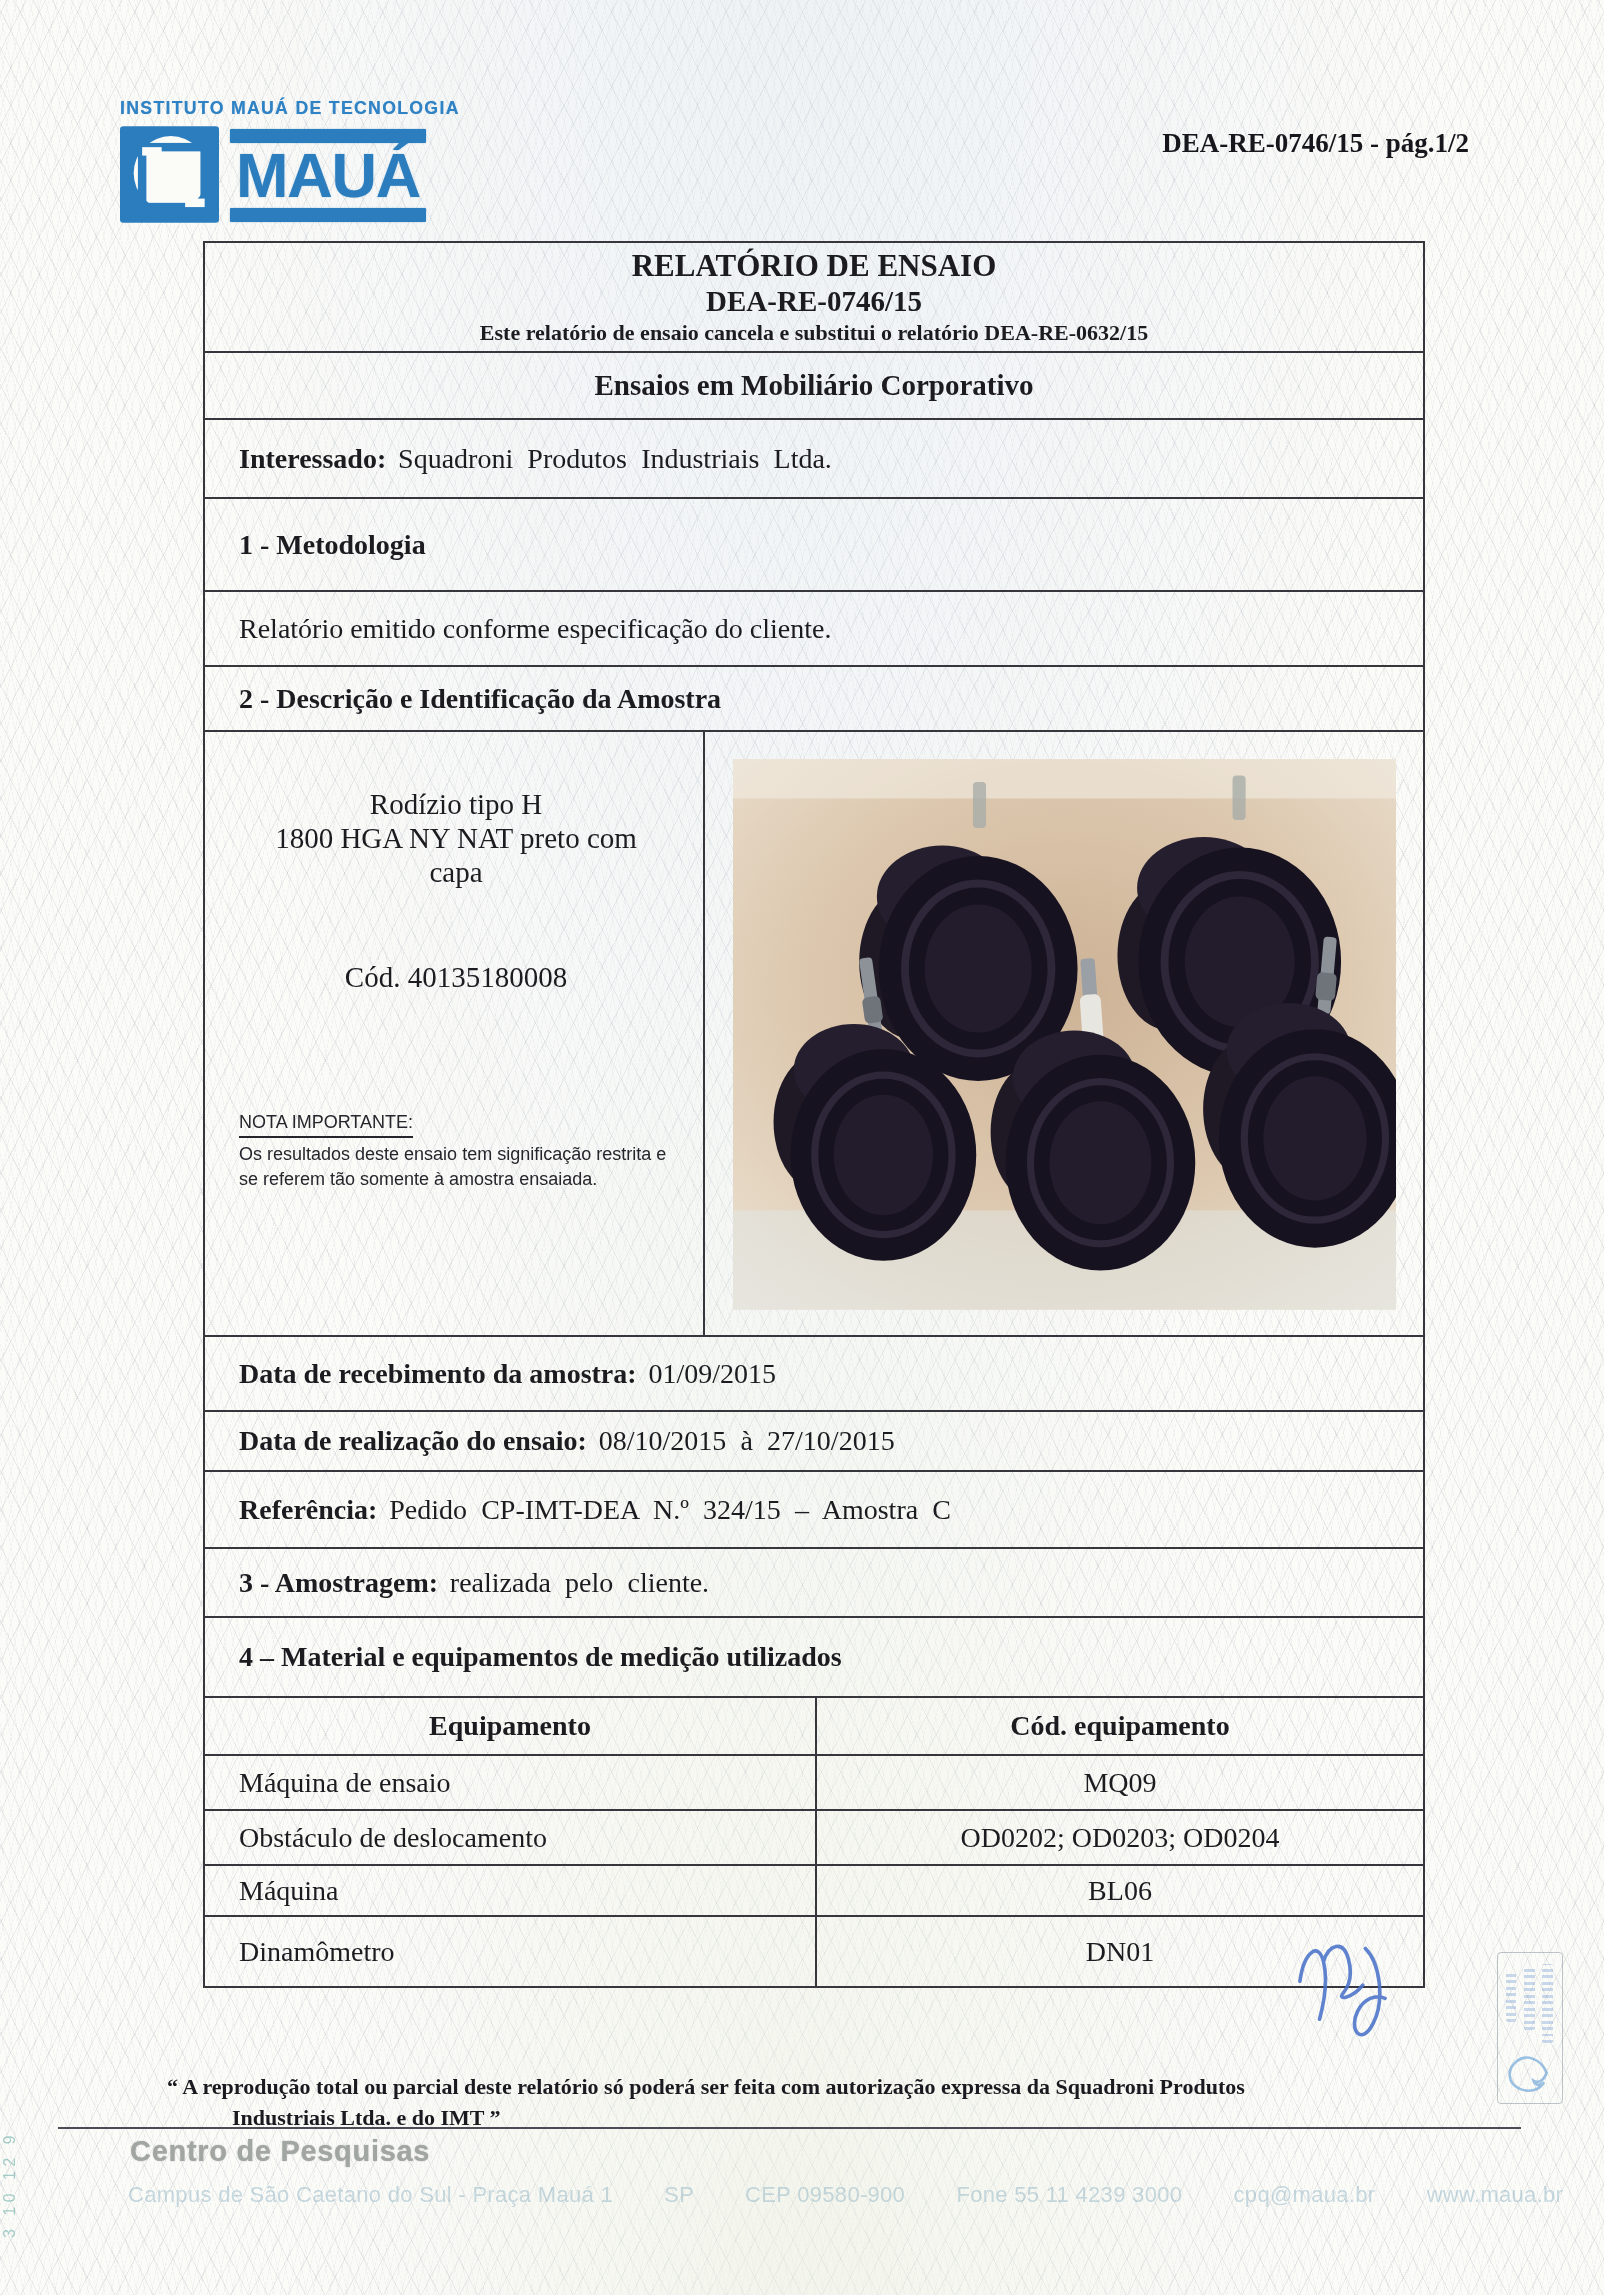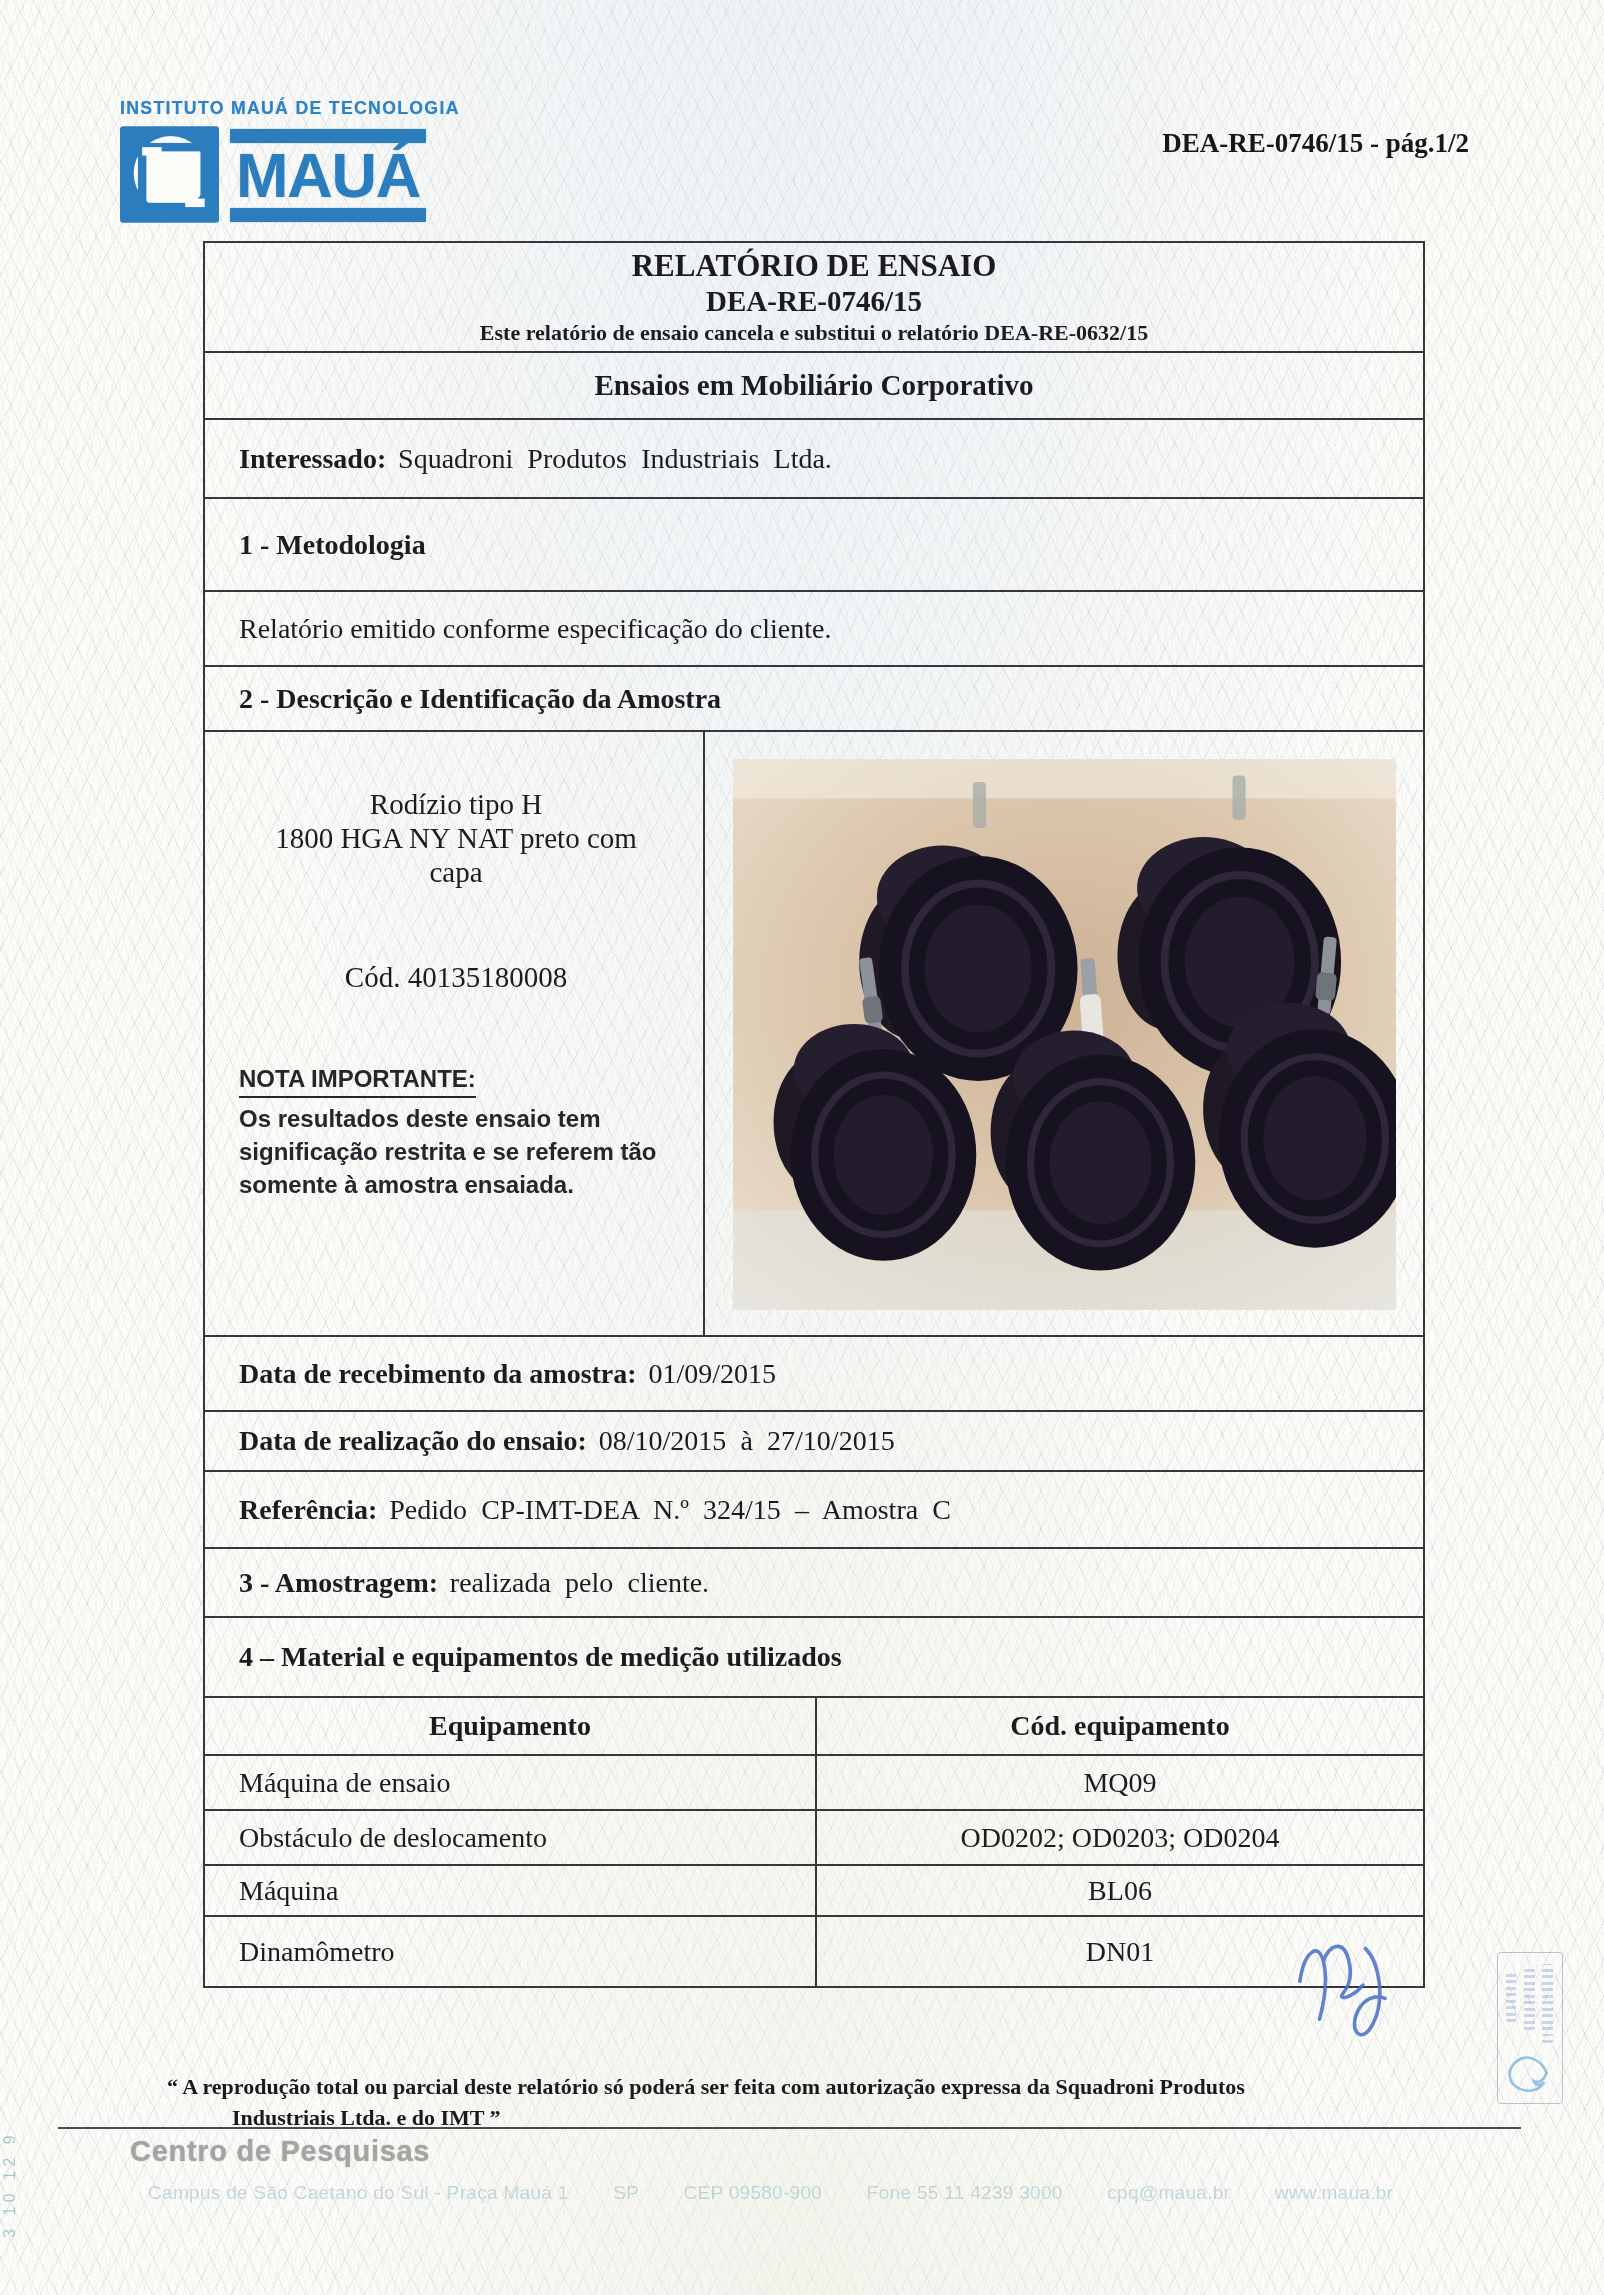--- a/index.html
+++ b/index.html
@@ -56,23 +56,23 @@
   .r-met{height:93px;font-weight:bold;}
   .r-mettext{height:75px;}
   .r-desc{height:65px;font-weight:bold;}
   .lbl{font-weight:bold;}
   .val{font-weight:normal;word-spacing:7.2px;margin-left:11.8px;}
   .r-sample{height:605px;align-items:stretch;padding:0;}
   .s-left{width:500px;border-right:2px solid #37363c;box-sizing:border-box;
           text-align:center;padding:55px 30px 0 34px;}
   .s-left .dline{font-size:29px;line-height:1.18;}
   .s-left .code{font-size:29px;margin-top:71px;}
-  .nota{margin-top:68px;text-align:left;
-        font-family:"Liberation Sans", sans-serif;font-weight:bold;
-        font-size:24px;line-height:1.38;color:#26252c;}
+  .nota{margin-top:116px;text-align:left;
+        font-family:"Liberation Sans", sans-serif;font-weight:normal;
+        font-size:18px;line-height:1.38;color:#26252c;}
   .nota .nt{display:inline-block;border-bottom:2.6px solid #26252c;padding-bottom:1.3px;margin-bottom:3.9px;}
   .s-right{flex:1;display:flex;align-items:center;justify-content:center;padding-top:2.6px;}
   .r-info{height:75px;}
   .r-info2{height:60px;}
   .r-ref{height:77px;}
   .r-amos{height:69px;}
   .r-mat{height:80px;font-weight:bold;}
   .eq-head{height:58px;font-weight:bold;}
   .eq-row{align-items:stretch;padding:0;}
   .eq-c1{width:610px;box-sizing:border-box;display:flex;align-items:center;padding-left:34px;}
@@ -85,22 +85,22 @@
     font-weight:bold;font-size:22px;line-height:1.4;color:#1a191f;
   }
   .repro-note .l2{margin-left:65px;}
   .footer-rule{position:absolute;left:58px;top:2127px;width:1463px;height:2px;background:#4b4a55;}
   .footer-org{
     position:absolute;left:130px;top:2135px;
     font-family:"Liberation Sans", sans-serif;font-weight:bold;font-size:29px;
     color:#a2a6a3;letter-spacing:0.7px;text-shadow:0 0 1.3px rgba(162,166,163,.9);
   }
   .footer-address{
-    position:absolute;left:148px;top:2182px;white-space:pre;
-    font-family:"Liberation Sans", sans-serif;font-size:19px;
+    position:absolute;left:128px;top:2182px;white-space:pre;
+    font-family:"Liberation Sans", sans-serif;font-size:22px;
     color:#7fa9bd;opacity:.42;letter-spacing:0.3px;
   }
   .margin-mark{
     position:absolute;left:1.3px;top:2131px;
     writing-mode:vertical-rl;transform:rotate(180deg);
     font-family:"Liberation Sans", sans-serif;font-size:15.7px;letter-spacing:4.6px;
     color:rgba(95,168,158,.55);
   }
   .signature{position:absolute;left:1292px;top:1921px;}
   .stamp{

